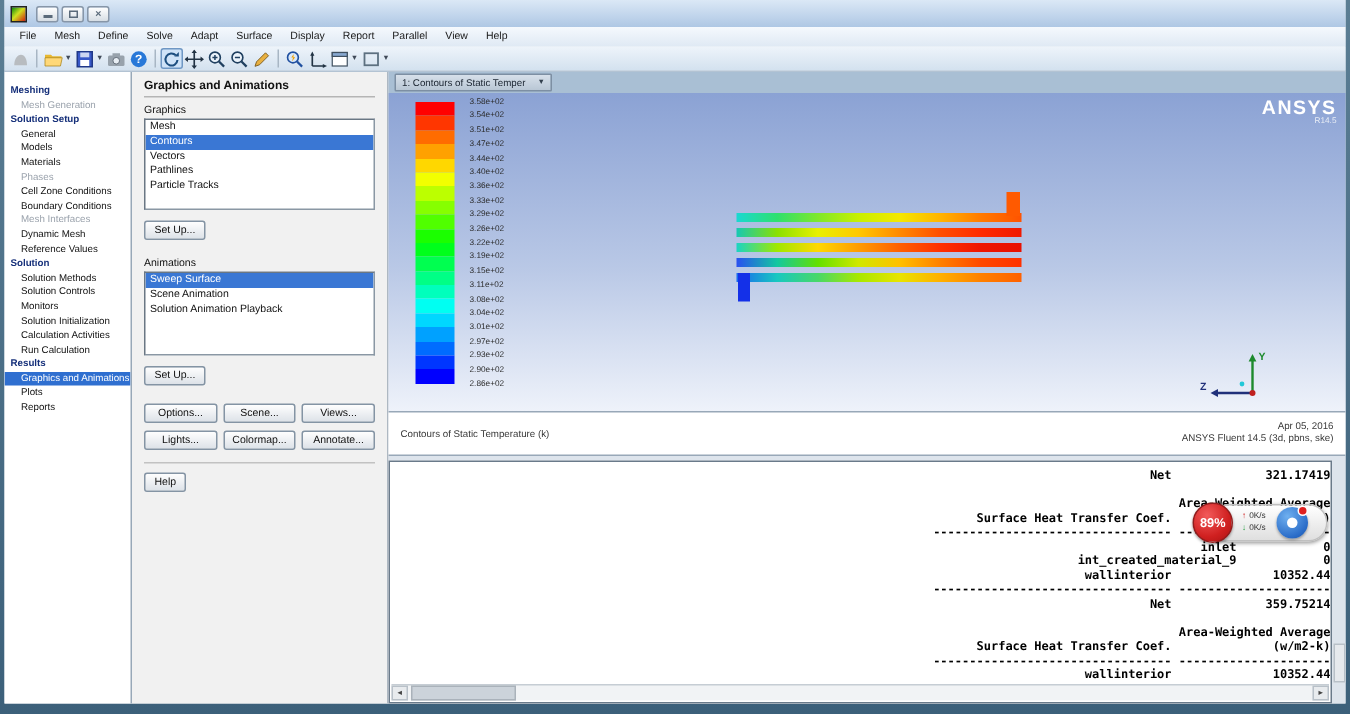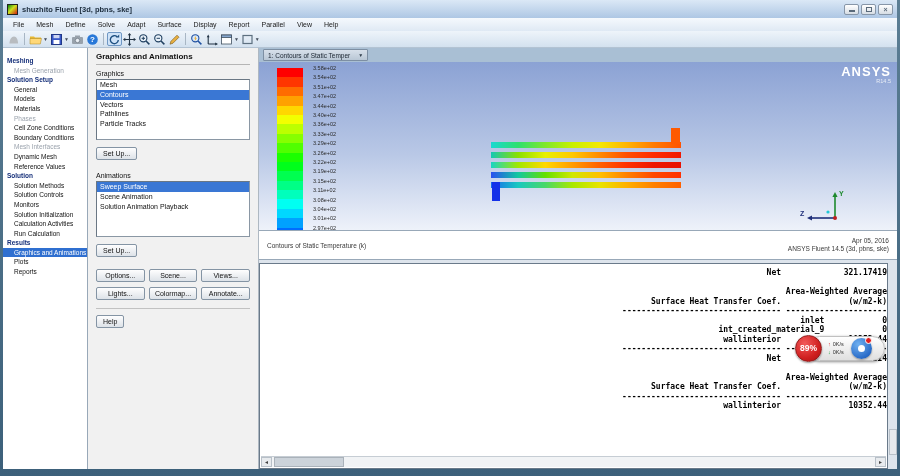--- a/index.html
+++ b/index.html
@@ -57,21 +57,21 @@
   .setup-row { margin-top:7px; }
   .panel-sep { border:none; border-top:1px solid #c2c2c2; margin:8px 0 6px 0; }
 
   
   .gcol { flex:1; display:flex; flex-direction:column; min-width:0; }
   .gbar { height:14px; background:#a9bfd4; display:flex; align-items:center; padding-left:4px; flex:none; }
   .view-dd { height:12px; background:linear-gradient(#d7e0ea,#b9c7d5); border:1px solid #7d8fa3; border-radius:1px;
              font-size:6.5px; color:#1a2430; display:flex; align-items:center; gap:8px; padding:0 4px; }
   .view-dd .arr { font-size:5px; color:#33404e; }
 
-  .viewport { height:168px; position:relative; background:linear-gradient(#8ba2d4 0%, #b9c8e6 55%, #eef2fa 100%); flex:none; overflow:hidden; }
+  .viewport { height:212px; position:relative; background:linear-gradient(#8ba2d4 0%, #b9c8e6 55%, #eef2fa 100%); flex:none; overflow:hidden; }
 
   .colorbar { position:absolute; left:18px; top:6px; width:26px; }
   .cb-band { width:26px; height:9.4px; }
   .cb-labels { position:absolute; left:54px; top:6px; width:60px; }
   .cb-label { position:absolute; font-size:5.5px; color:#2a2a2a; white-space:nowrap; }
 
   .ansys-logo { position:absolute; right:6px; top:3px; text-align:right; color:#ffffff; }
   .ansys-name { font-size:13px; font-weight:bold; letter-spacing:1px; line-height:13px; }
   .ansys-ver  { font-size:5.5px; color:#e8edf6; line-height:7px; }
 
@@ -114,21 +114,20 @@
   .blueball .dot { position:absolute; right:0; top:-1px; width:7px; height:7px; border-radius:50%; background:#e02020; border:1px solid #fff; }
 </style>
 </head>
 <body>
 
 <div class="frame">
   <div class="frame-inner">
 
     <div class="titlebar">
       <div class="app-icon"></div>
-      <div class="title-text">shuzhito Fluent  [3d, pbns, ske]</div>
       <div class="winbtn">
           <span class="bar"></span>
         </div>
       <div class="winbtn">
           <span class="box"></span>
         </div>
       <div class="winbtn">
           <span class="x">×</span>
         </div>
     </div>

